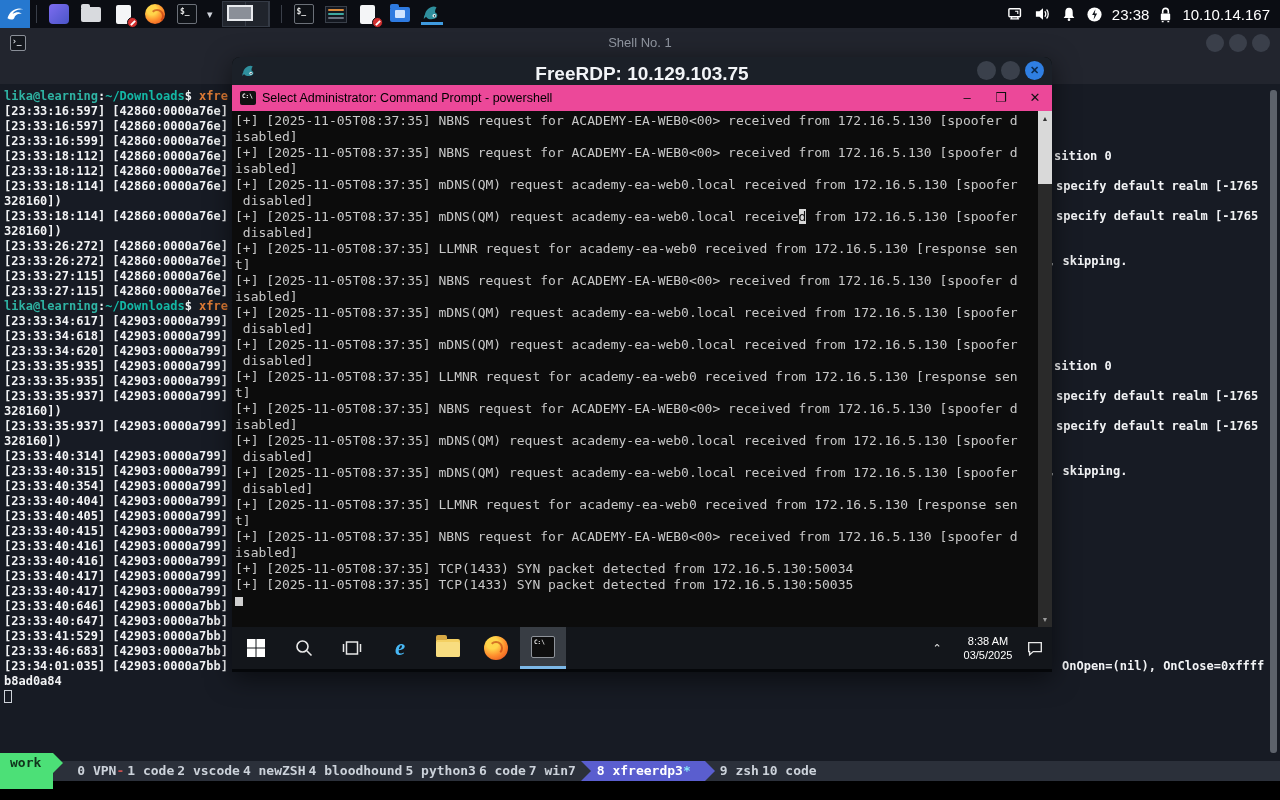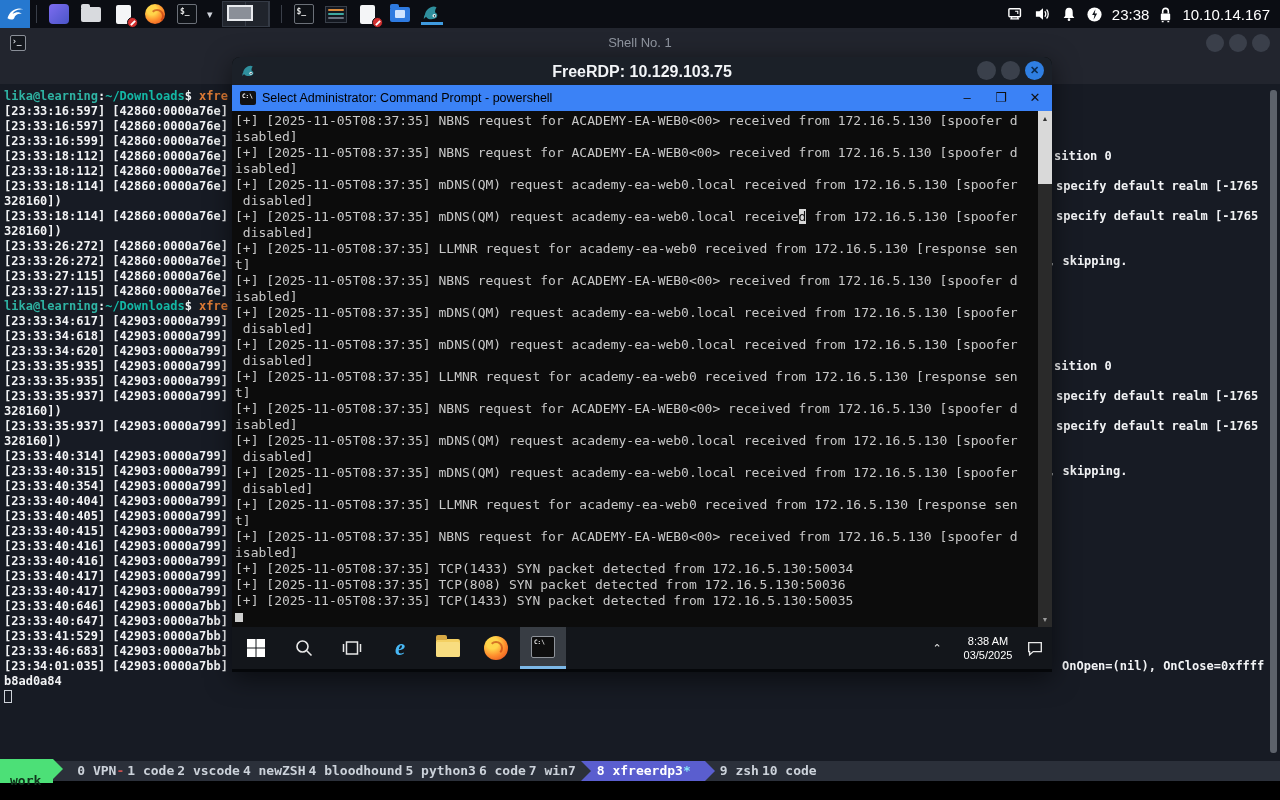--- a/index.html
+++ b/index.html
@@ -49,27 +49,27 @@
   #term-left{position:absolute;left:4px;top:5px;line-height:15px;white-space:pre}
   .pu{color:#2fb3a3}.pp{color:#14b8a6}.pw{color:#f2f3f5}.pc{color:#de7b35}
   .rfrag{position:absolute;line-height:15px;white-space:pre}
   .hollow-cursor{display:inline-block;width:8px;height:13px;border:1px solid #cfd3da;vertical-align:middle}
   #term-scrollbar{position:absolute;right:3px;top:6px;bottom:8px;width:7px;background:#5d626b;border-radius:3px}
 
   
   #rdp-window{position:absolute;left:232px;top:57px;width:820px;height:615px;border-radius:8px 8px 0 0;box-shadow:0 6px 26px rgba(0,0,0,.55);background:#05070a}
   #rdp-titlebar{position:absolute;left:0;top:0;width:820px;height:28px;background:#1b2028;border-radius:8px 8px 0 0}
   #rdp-icon{position:absolute;left:8px;top:5px}
-  #rdp-title{position:absolute;left:0;right:0;top:6px;text-align:center;color:#f2f4f7;font-size:16px;font-weight:bold}
+  #rdp-title{position:absolute;left:0;right:0;top:6px;text-align:center;color:#f2f4f7;font-size:19px;font-weight:bold}
   #rdp-buttons{position:absolute;right:8px;top:4px;display:flex;gap:5px;align-items:center}
   .rdp-circ{width:19px;height:19px;border-radius:50%;background:#3a404b}
   .rdp-close{width:19px;height:19px;border-radius:50%;background:#2f7fe3;color:#0a2a4d;font:bold 11px "Liberation Sans",sans-serif;display:flex;align-items:center;justify-content:center}
 
   
-  #cmd-titlebar{position:absolute;left:0;top:28px;width:820px;height:26px;background:#3b82f6;display:flex;align-items:center}
+  #cmd-titlebar{position:absolute;left:0;top:28px;width:820px;height:26px;background:#ec4899;display:flex;align-items:center}
   .cmd-icon{width:16px;height:14px;background:#111;border-radius:2px;margin:0 6px 0 8px;color:#fff;font:bold 6px "DejaVu Sans Mono",monospace;padding:1px 2px}
   #cmd-title{color:#000;font-size:12.5px}
   #cmd-controls{margin-left:auto;display:flex}
   #cmd-controls span{width:34px;text-align:center;color:#111;font-size:13px;line-height:26px}
   #cmd-body{position:absolute;left:0;top:54px;width:820px;height:516px;background:#0c0c0c;color:#c8c8c8;font:13px "DejaVu Sans Mono",monospace;padding:2px 0 0 3px;overflow:hidden}
   .cmd-row{line-height:16px;white-space:pre}
   .cmd-cursor-char{background:#d8d8d8;color:#0c0c0c}
   .cmd-cursor-block{display:inline-block;width:8px;height:9px;background:#cfcfcf;margin-top:4px}
   #cmd-scroll{position:absolute;right:0;top:54px;width:14px;height:516px;background:#2a2a2a}
   #cmd-scroll .btn-up{position:absolute;top:0;left:0;width:14px;height:15px;background:#d9d9d9;color:#333;font-size:7px;text-align:center;line-height:15px}
@@ -86,21 +86,21 @@
   .exp-folder::after{content:"";position:absolute;left:0;top:3px;width:24px;height:15px;background:#f8dd80;border-radius:2px}
   .ff-big{width:24px;height:24px}
   .cmd-task{width:24px;height:22px;background:#0e0e0e;border:1px solid #8f949b;border-radius:2px;color:#e8e8e8;font:bold 6px "DejaVu Sans Mono",monospace;padding:1px 2px}
   #tb-right{margin-left:auto;display:flex;align-items:center;gap:8px;padding-right:8px;color:#fff}
   .tb-chevron{font-size:11px;color:#e8e8e8;width:26px;text-align:center}
   #tb-clock{font-size:11px;line-height:14px;text-align:center;min-width:60px}
   #rdp-bottom-strip{position:absolute;left:0;top:612px;width:820px;height:3px;background:#05070a}
 
   
   #status-bar{position:absolute;left:0;top:761px;width:1280px;height:20px;background:#2b303a;display:flex;align-items:center;font:bold 13px "DejaVu Sans Mono",monospace;color:#ccd2da}
-  #ws-work{position:relative;height:24px;line-height:20px;background:#4ce077;color:#11331c;padding:12px 12px 0 10px}
+  #ws-work{position:relative;height:36px;line-height:20px;background:#4ce077;color:#11331c;padding:0 12px 0 10px}
   #ws-work::after{content:"";position:absolute;right:-10px;top:0;border-top:10px solid transparent;border-bottom:10px solid transparent;border-left:10px solid #4ce077;z-index:2}
   #ws-items{display:flex;align-items:center;gap:3px;margin-left:24px;height:20px}
   .ws{line-height:20px;white-space:pre}
   .ws .dash{color:#c75050}
   .ws-active{position:relative;background:#5a5ecf;color:#fff;padding:0 14px 0 16px;margin:0 12px 0 2px}
   .ws-active::before{content:"";position:absolute;left:0;top:0;border-top:10px solid transparent;border-bottom:10px solid transparent;border-left:10px solid #2b303a}
   .ws-active::after{content:"";position:absolute;right:-10px;top:0;border-top:10px solid transparent;border-bottom:10px solid transparent;border-left:10px solid #5a5ecf}
   .ws-star{color:#86e3f7}
   #weather{position:relative;margin-left:auto;height:20px;line-height:20px;background:#f0a35e;color:#272b33;padding:0 10px 0 12px;white-space:pre}
   #weather::before{content:"";position:absolute;left:-10px;top:0;border-top:10px solid transparent;border-bottom:10px solid transparent;border-right:10px solid #f0a35e}
@@ -273,21 +273,20 @@
         <div class="cmd-row">isabled]</div>
         <div class="cmd-row">[+] [2025-11-05T08:37:35] mDNS(QM) request academy-ea-web0.local received from 172.16.5.130 [spoofer</div>
         <div class="cmd-row"> disabled]</div>
         <div class="cmd-row">[+] [2025-11-05T08:37:35] mDNS(QM) request academy-ea-web0.local received from 172.16.5.130 [spoofer</div>
         <div class="cmd-row"> disabled]</div>
         <div class="cmd-row">[+] [2025-11-05T08:37:35] LLMNR request for academy-ea-web0 received from 172.16.5.130 [response sen</div>
         <div class="cmd-row">t]</div>
         <div class="cmd-row">[+] [2025-11-05T08:37:35] NBNS request for ACADEMY-EA-WEB0&lt;00&gt; received from 172.16.5.130 [spoofer d</div>
         <div class="cmd-row">isabled]</div>
         <div class="cmd-row">[+] [2025-11-05T08:37:35] TCP(1433) SYN packet detected from 172.16.5.130:50034</div>
-        <div class="cmd-row">[+] [2025-11-05T08:37:35] TCP(808) SYN packet detected from 172.16.5.130:50036</div>
         <div class="cmd-row">[+] [2025-11-05T08:37:35] TCP(1433) SYN packet detected from 172.16.5.130:50035</div>
         <div class="cmd-row"><span class="cmd-cursor-block"></span></div>
       </div>
     <div id="cmd-scroll">
       <div class="btn-up">▲</div>
       <div class="thumb"></div>
       <div class="btn-down">▼</div>
     </div>
 
     <div id="win-taskbar">

